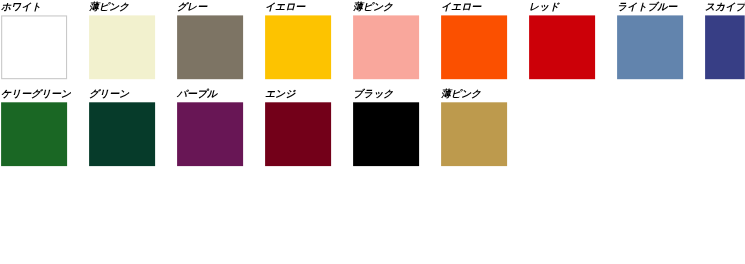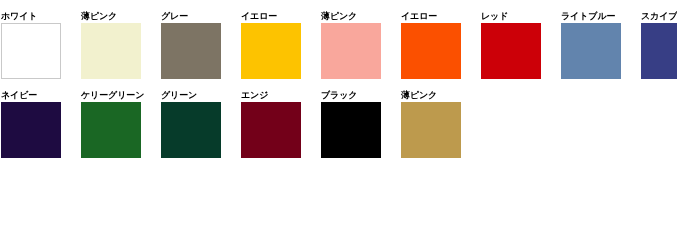--- a/index.html
+++ b/index.html
@@ -34,23 +34,24 @@
     align-items: flex-start;
     height: 79px;
     box-sizing: border-box;
   }
   .swatch-label {
     font-size: 9px;
     font-weight: bold;
     line-height: 11px;
     color: #000000;
     height: 13px;
-    padding-top: 11px;
+    padding-top: 1px;
     white-space: nowrap;
     letter-spacing: -0.1px;
+    font-style: italic;
     -webkit-font-smoothing: none;
   }
   .swatch-chip {
     width: 60px;
     height: 58px;
     box-sizing: border-box;
   }
   .swatch-chip.bordered {
     border: 1px solid #c9c9c9;
   }
@@ -95,30 +96,30 @@
         <div class="swatch-label">ライトブルー</div>
         <div class="swatch-chip" style="background: rgb(98, 132, 173);"></div>
       </div>
       <div class="swatch-cell">
         <div class="swatch-label">スカイブルー</div>
         <div class="swatch-chip" style="background: rgb(55, 62, 133);"></div>
       </div>
     </div>
   <div class="swatch-row" id="row-1">
       <div class="swatch-cell">
-        <div class="swatch-label">ネイビー</div>
-        <div class="swatch-chip" style="background: rgb(30, 11, 65);"></div>
-      </div>
-      <div class="swatch-cell">
         <div class="swatch-label">ケリーグリーン</div>
         <div class="swatch-chip" style="background: rgb(26, 103, 36);"></div>
       </div>
       <div class="swatch-cell">
         <div class="swatch-label">グリーン</div>
         <div class="swatch-chip" style="background: rgb(6, 59, 42);"></div>
+      </div>
+      <div class="swatch-cell">
+        <div class="swatch-label">パープル</div>
+        <div class="swatch-chip" style="background: rgb(104, 22, 85);"></div>
       </div>
       <div class="swatch-cell">
         <div class="swatch-label">エンジ</div>
         <div class="swatch-chip" style="background: rgb(115, 0, 25);"></div>
       </div>
       <div class="swatch-cell">
         <div class="swatch-label">ブラック</div>
         <div class="swatch-chip" style="background: rgb(0, 0, 0);"></div>
       </div>
       <div class="swatch-cell">

